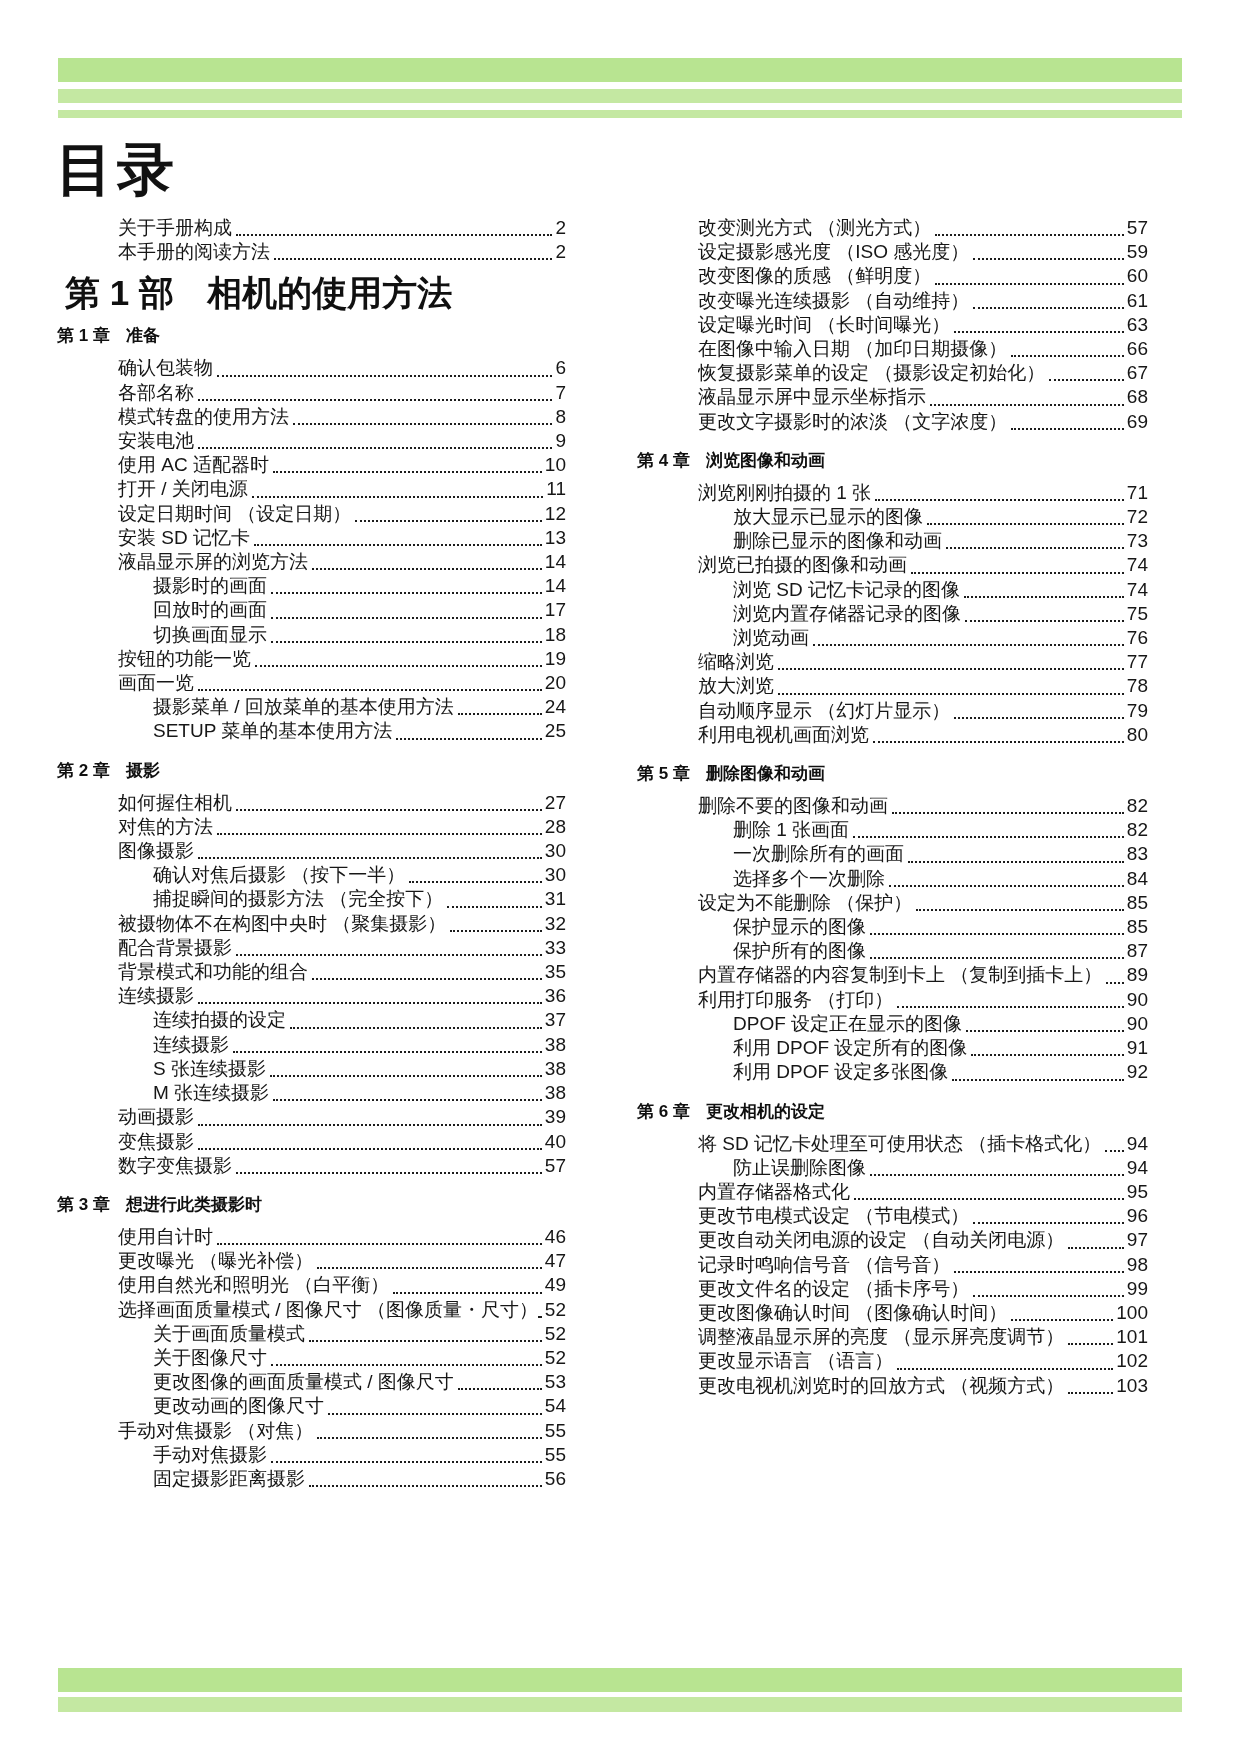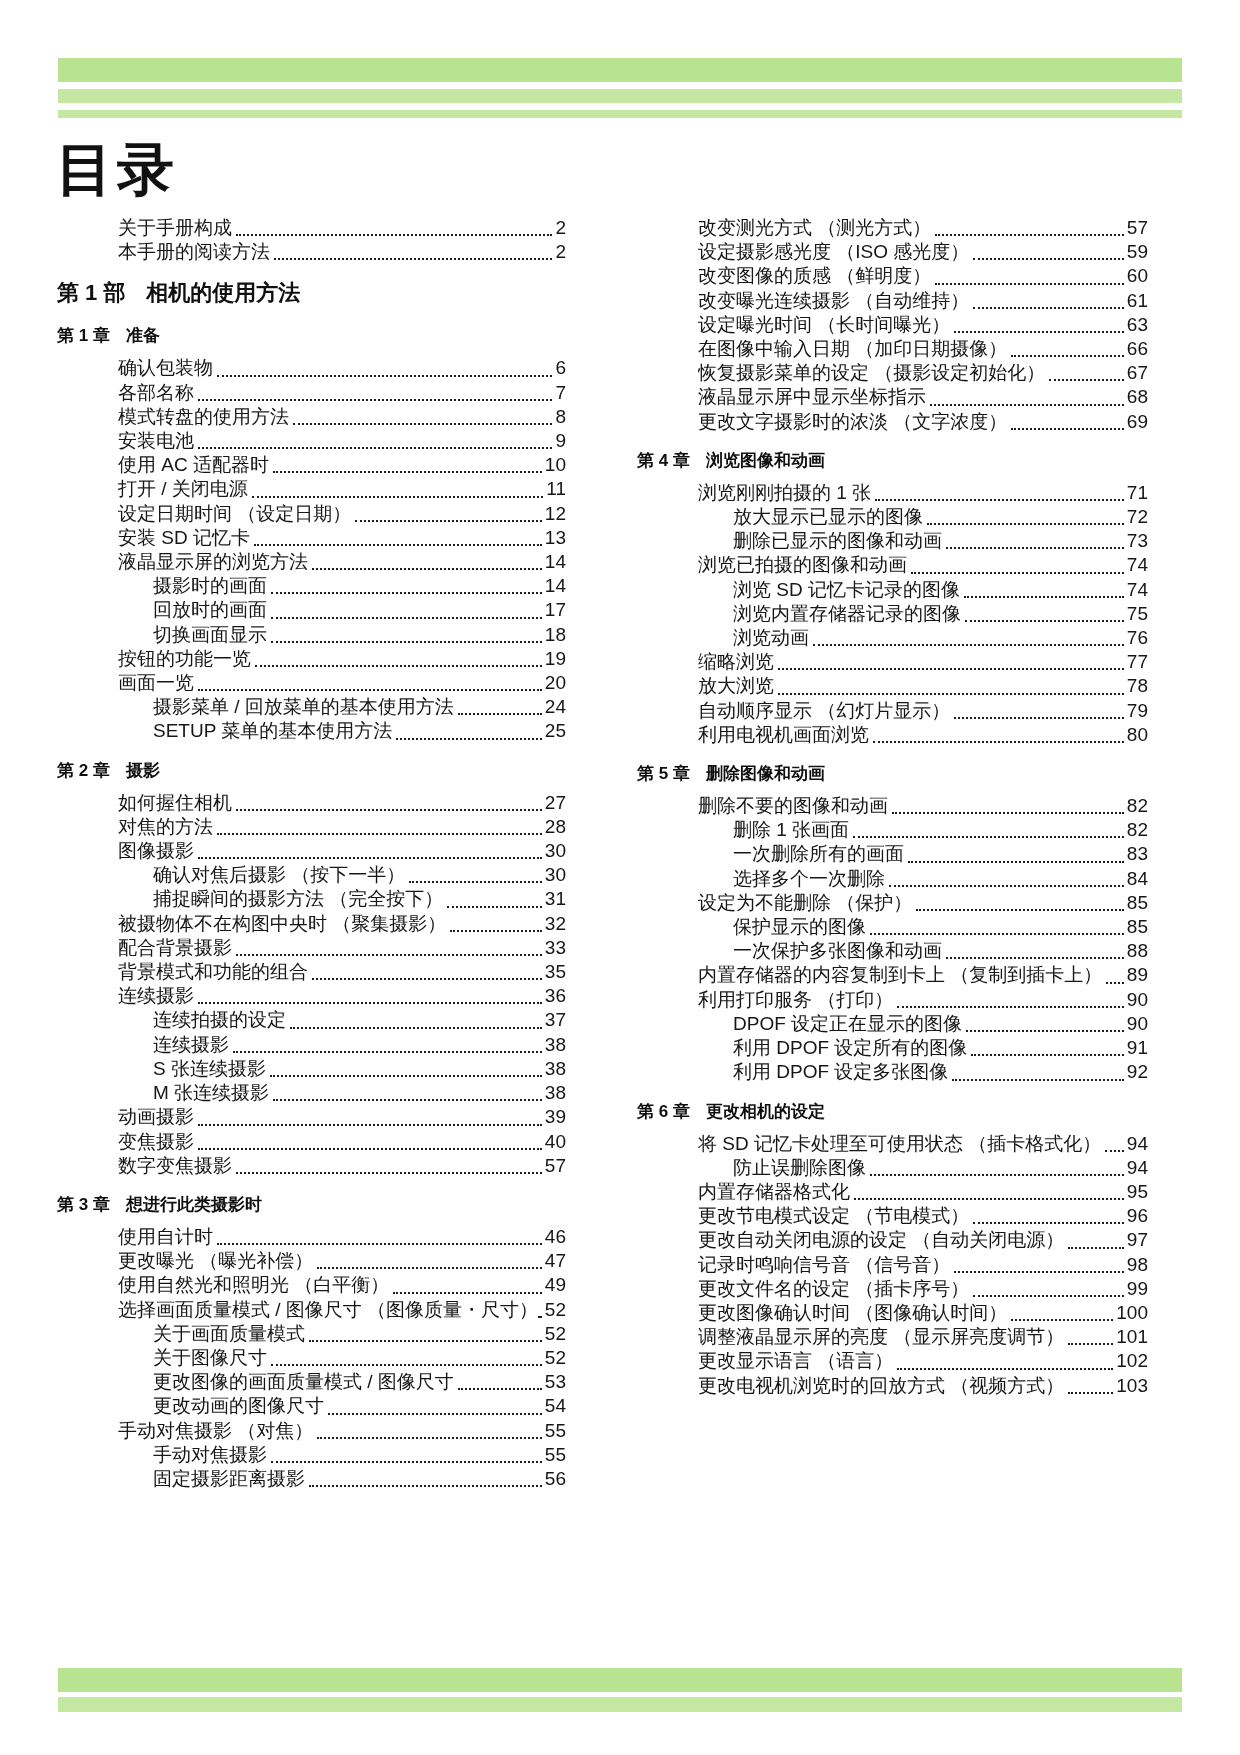--- a/index.html
+++ b/index.html
@@ -41,22 +41,22 @@
   .row.lvl2 { padding-left: 96px; justify-content: center; }
   .lbl { flex: 0 1 auto; min-width: 0; overflow: hidden; white-space: nowrap; }
   .leader {
     flex: 1 1 4px; min-width: 4px;
     border-bottom: 2.5px dotted #1c1c1c;
     margin: 0 1px 4px 4px;
   }
   .pg { flex: none; white-space: nowrap; margin-left: 2px; }
 
   .part-h {
-    font-size: 22px; font-weight: 700; line-height: 32px;
-    margin: 13px 0 7px 0; white-space: nowrap; color: #101010;
+    font-size: 35px; font-weight: 700; line-height: 32px;
+    margin: 13px 0 7px 8px; white-space: nowrap; color: #101010;
   }
   .chap-h {
     font-size: 17px; font-weight: 700; line-height: 29px;
     margin: 12px 0 6px 0; white-space: nowrap; color: #101010;
   }
   .htitle { margin-left: 0.95em; }
 </style>
 </head>
 <body>
 
@@ -425,23 +425,23 @@
         <span class="lbl">设定为不能删除 （保护）</span>
         <span class="leader"></span>
         <span class="pg">85</span>
       </div>
       <div class="row lvl2">
         <span class="lbl">保护显示的图像</span>
         <span class="leader"></span>
         <span class="pg">85</span>
       </div>
       <div class="row lvl2">
-        <span class="lbl">一次保护多张图像和动画</span>
-        <span class="leader"></span>
-        <span class="pg">88</span>
+        <span class="lbl">保护所有的图像</span>
+        <span class="leader"></span>
+        <span class="pg">87</span>
       </div>
       <div class="row lvl1">
         <span class="lbl">内置存储器的内容复制到卡上 （复制到插卡上）</span>
         <span class="leader"></span>
         <span class="pg">89</span>
       </div>
       <div class="row lvl1">
         <span class="lbl">利用打印服务 （打印）</span>
         <span class="leader"></span>
         <span class="pg">90</span>

